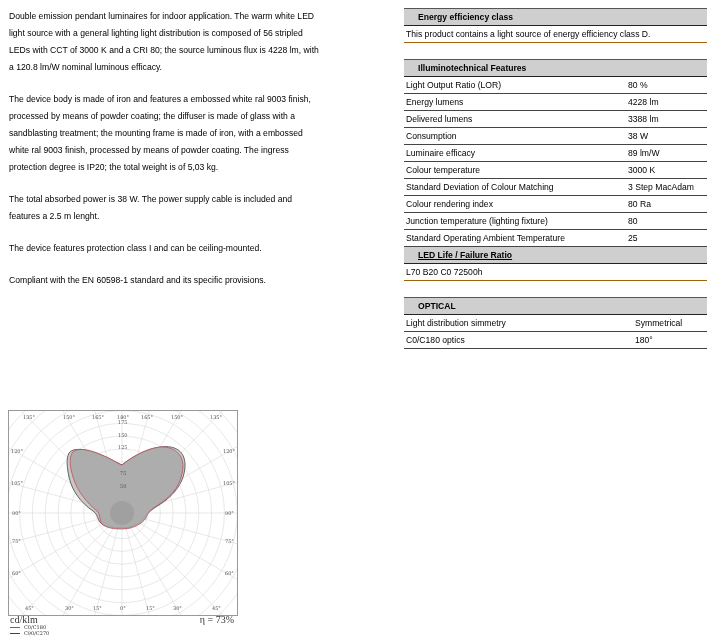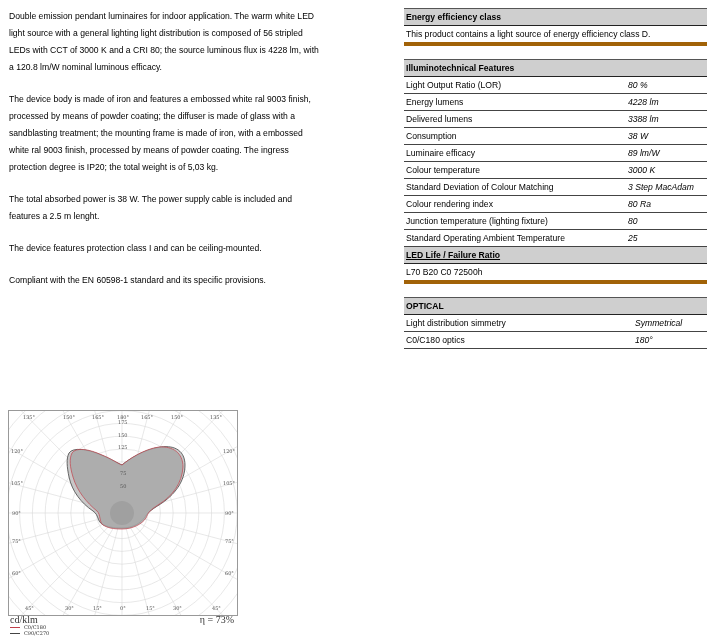--- a/index.html
+++ b/index.html
@@ -1,26 +1,26 @@
 <!DOCTYPE html>
 <html><head>
 <meta charset="utf-8">
 <style>
   html, body { margin:0; padding:0; background:#ffffff; }
   body { width:715px; height:642px; position:relative; overflow:hidden;
          font-family:"Liberation Sans", sans-serif; color:#000; }
   .desc { position:absolute; left:9px; top:8px; width:310px; font-size:8.6px; line-height:17px; }
   .desc p { margin:0 0 15px 0; }
   .tbl { position:absolute; left:404px; width:303px; font-size:8.6px; }
-  .tbl .hdr { background:#cfcfcf; font-weight:bold; height:16px; line-height:16px; padding-left:2px;
+  .tbl .hdr { background:#cfcfcf; font-weight:bold; height:16px; line-height:16px; padding-left:14px;
               border-top:1px solid #555; border-bottom:1px solid #222; }
   .tbl .row { height:16px; line-height:16px; border-bottom:1px solid #444; display:flex; }
   .tbl .row .k { padding-left:2px; }
-  .tbl .row .v { position:absolute;font-style:italic; }
-  .tbl .full { padding-left:2px; height:16px; line-height:16px; border-bottom:4px solid #a16207; }
+  .tbl .row .v { position:absolute; }
+  .tbl .full { padding-left:2px; height:16px; line-height:16px; border-bottom:1px solid #a16207; }
   .rowwrap { position:relative;text-align:right; }
   .polar { position:absolute; left:8px; top:410px; width:228px; height:204px; border:1px solid #999; overflow:hidden; background:#fff; }
   .polar-foot { position:absolute; left:10px; top:614px; width:226px; font-family:Liberation Serif, serif; font-size:10px; color:#333; }
   .legend { position:absolute; left:10px; top:624px; font-family:"DejaVu Serif", serif; font-size:5px; color:#333; }
   .legend .li { display:flex; align-items:center; height:6px; }
   .legend .sw { width:10px; height:1px; margin-right:4px; }
 </style>
 </head>
 <body>
 

